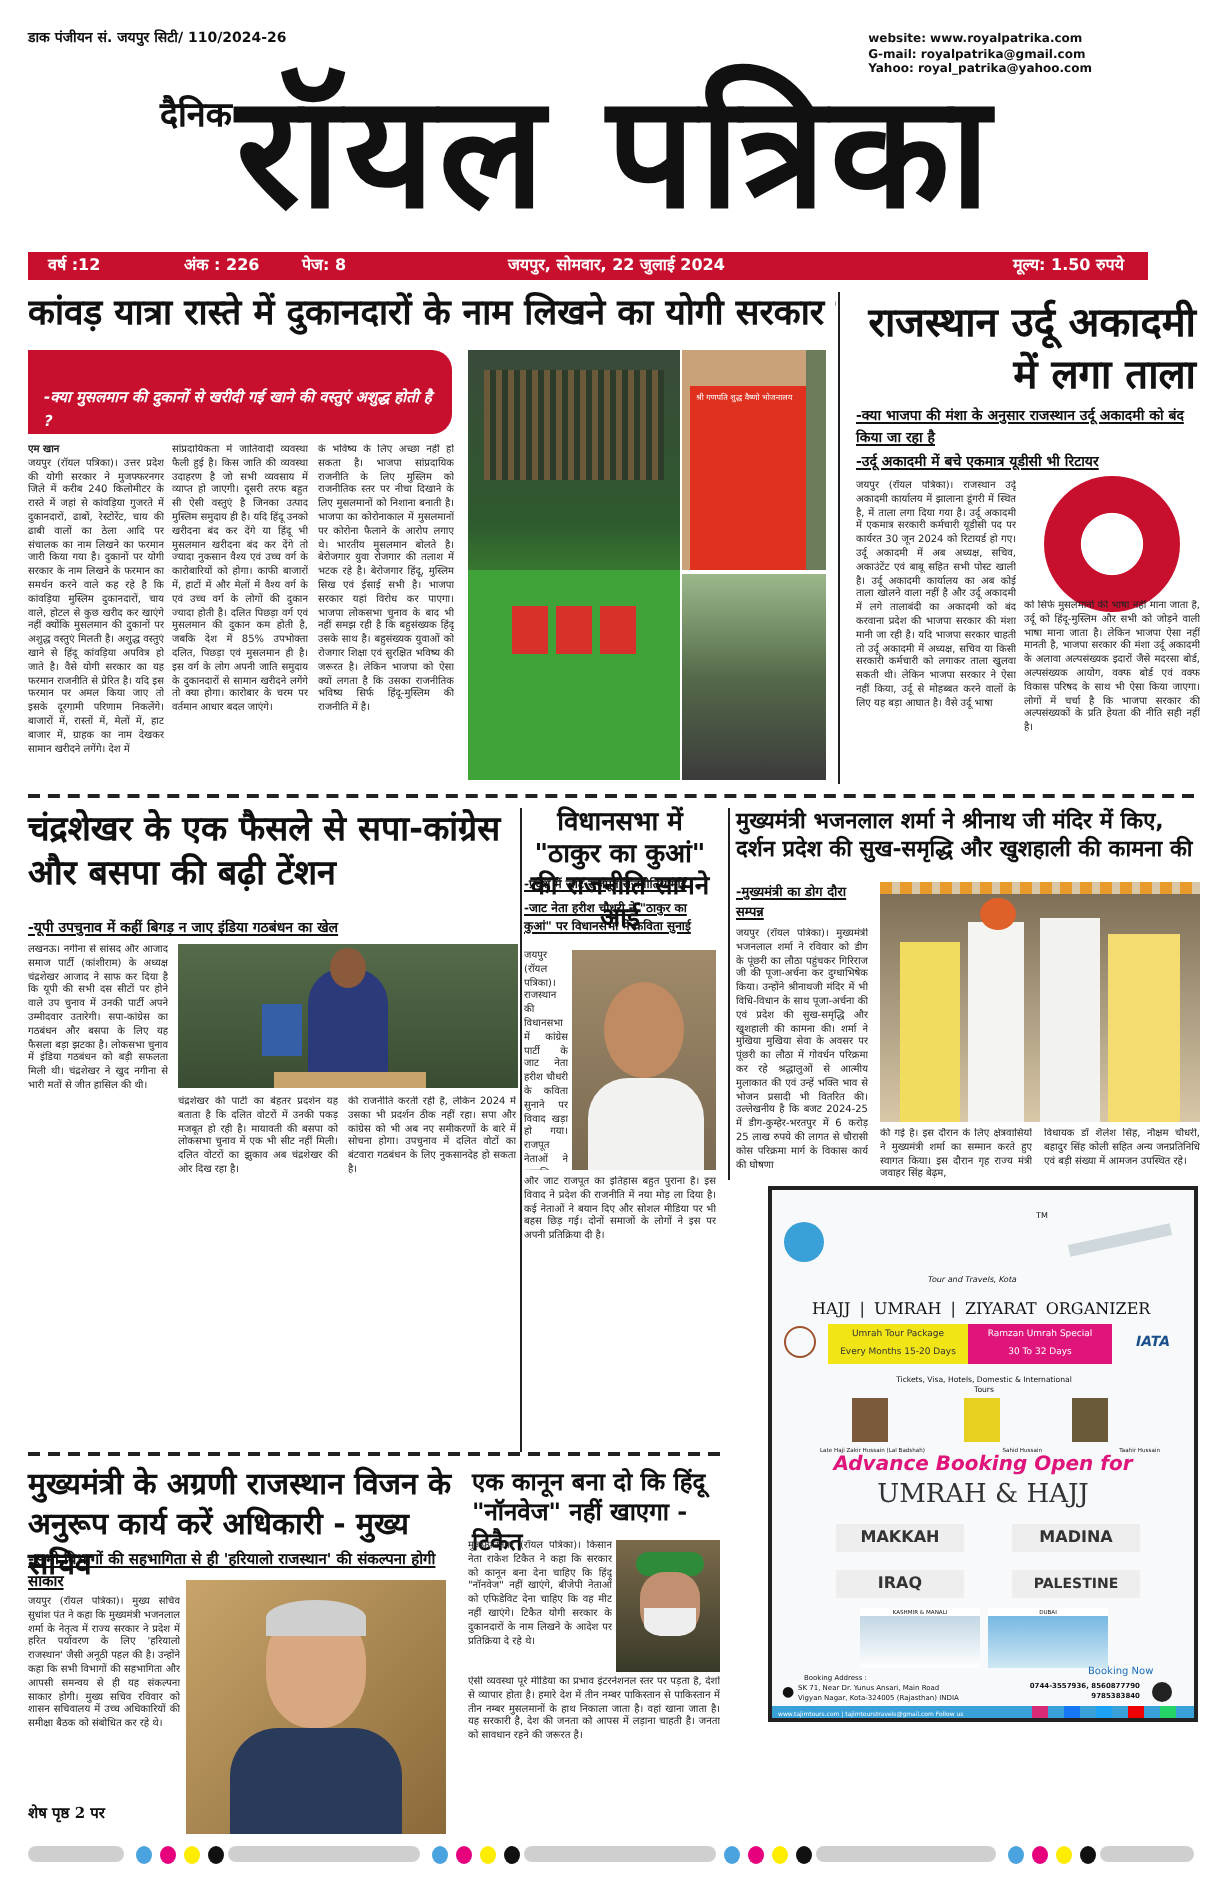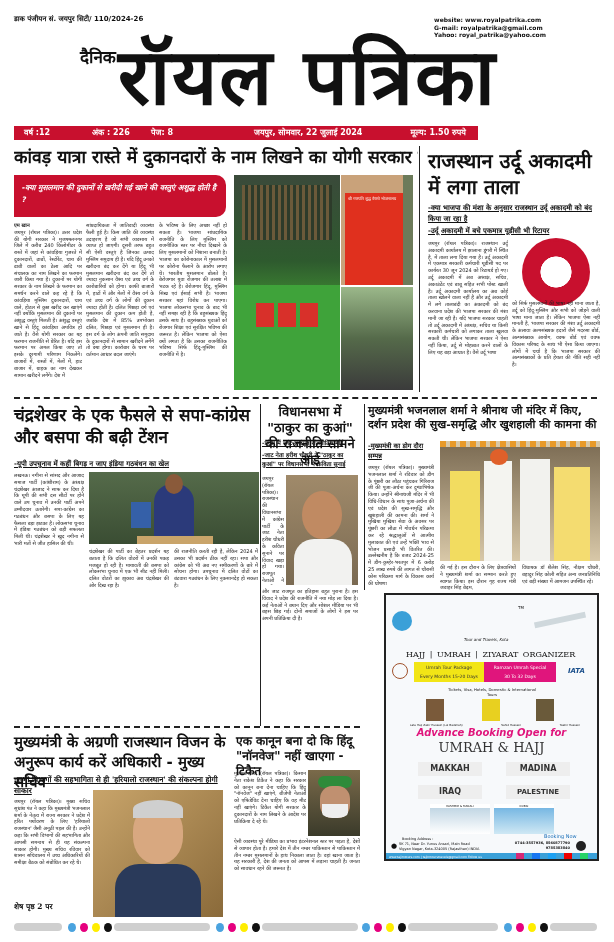--- a/index.html
+++ b/index.html
@@ -3,29 +3,29 @@
 <meta charset="utf-8">
 <style>
 *{box-sizing:border-box;margin:0;padding:0}
 html,body{width:614px;height:942px;background:#fff;overflow:hidden}
 body{font-family:"DejaVu Sans","Liberation Sans",sans-serif;color:#111;position:relative}
 .abs{position:absolute}
 .reg{left:14px;top:14px;font-size:7px;font-weight:bold}
 .contact{right:68px;top:16px;font-size:6px;line-height:7.5px;font-weight:bold;text-align:left}
 .dainik{left:80px;top:45px;font-size:17px;font-weight:bold}
 .mast{left:118px;top:32px;font-size:78px;font-weight:900;letter-spacing:2px;line-height:90px;font-family:"DejaVu Sans",sans-serif}
-.redbar{left:14px;top:126px;width:464px;height:14px;background:#c8102e;color:#fff;font-size:8px;font-weight:bold;line-height:14px}
+.redbar{left:14px;top:126px;width:560px;height:14px;background:#c8102e;color:#fff;font-size:8px;font-weight:bold;line-height:14px}
 .redbar span{position:absolute;top:0}
 .h-main{left:14px;top:146px;width:404px;font-size:17.5px;font-weight:bold;line-height:22px;white-space:nowrap;overflow:hidden}
-.kicker-red{left:14px;top:175px;width:212px;height:42px;background:#c8102e;border-radius:0 10px 10px 0;color:#fff;font-size:7.5px;font-style:italic;font-weight:bold;padding:7px 8px;line-height:12px}
+.kicker-red{left:14px;top:175px;width:212px;height:42px;background:#c8102e;border-radius:0 10px 10px 0;color:#fff;font-size:7.5px;font-style:italic;font-weight:bold;padding:18px 8px;line-height:12px}
 .col{font-size:5px;line-height:6.8px;color:#222;text-align:justify;overflow:hidden}
 .photo{overflow:hidden}
 .dash{border-top:2px dashed #222;height:0}
 .vline{border-left:1px solid #222;width:0}
-.h-right{left:428px;top:148px;width:170px;font-size:20px;font-weight:bold;line-height:26px;text-align:left}
+.h-right{left:428px;top:148px;width:170px;font-size:20px;font-weight:bold;line-height:26px;text-align:right}
 .sub-u{font-size:7px;font-weight:bold;text-decoration:underline;line-height:11px}
 .h2{font-size:17px;font-weight:bold;line-height:22px;text-align:left}
 .h3{font-size:13px;font-weight:bold;line-height:16px;text-align:left}
 .ad{left:384px;top:593px;width:215px;height:268px;border:2px solid #222;background:#f7f9fb;overflow:hidden}
 .dot{position:absolute;width:8px;height:9px;border-radius:50%}
 .pill{position:absolute;height:8px;border-radius:5px;background:#cfcfcf}
 </style>
 </head>
 <body>
 

